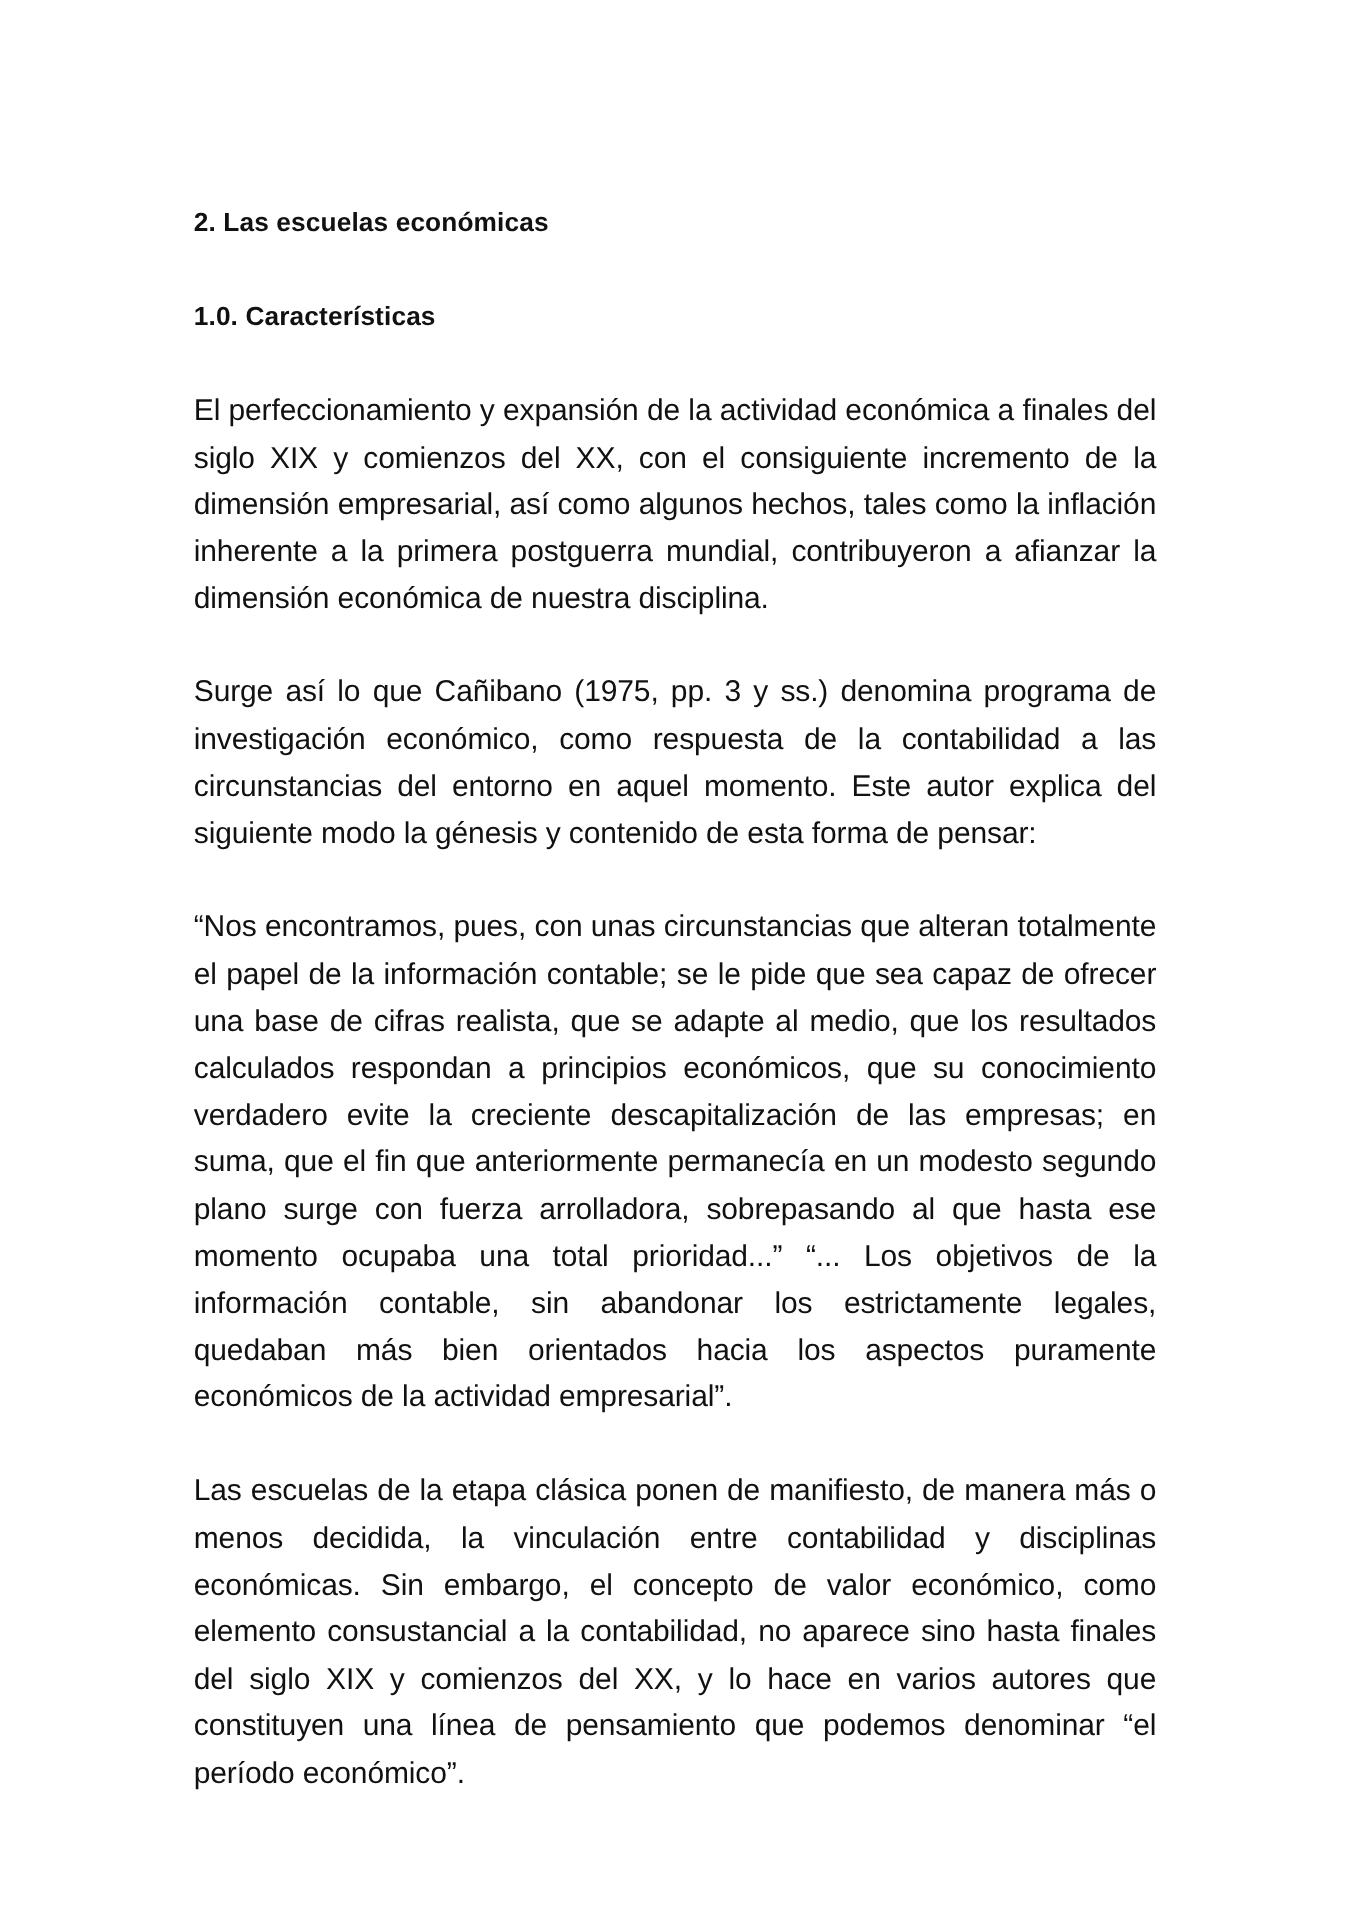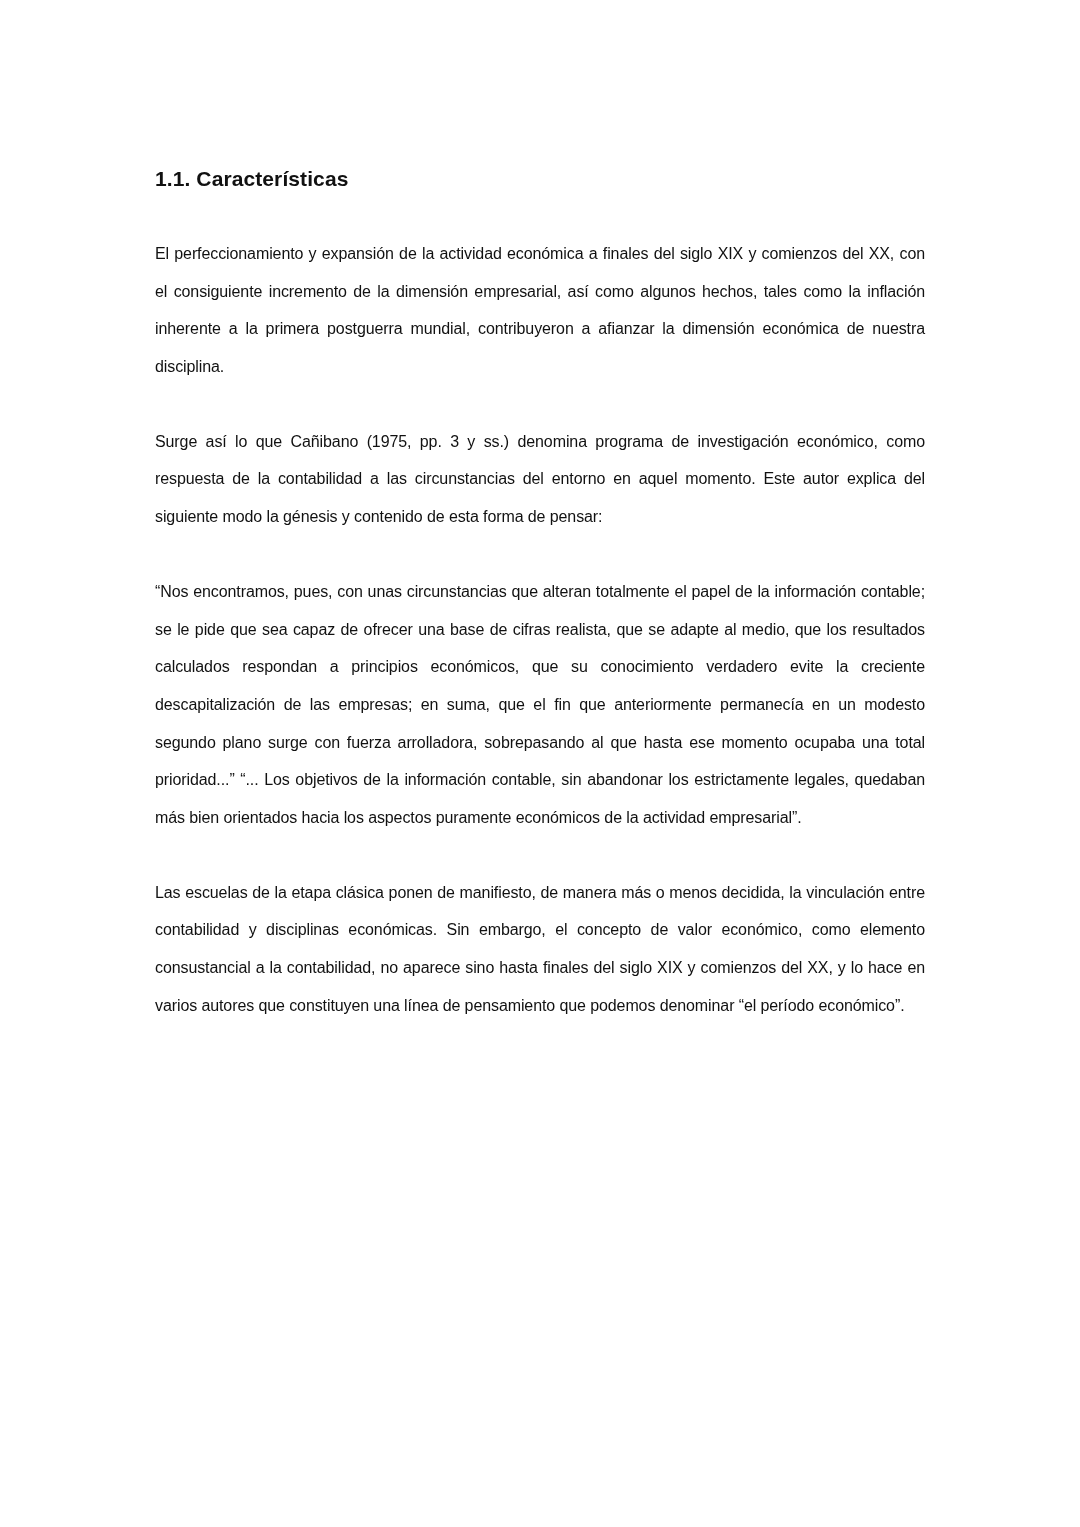--- a/index.html
+++ b/index.html
@@ -24,29 +24,30 @@
     .heading {
       font-weight: bold;
       font-size: 21px;
       line-height: 38px;
       margin: 0;
       letter-spacing: 0.1px;
     }
     .h1 { margin-bottom: 37px; }
     .h2 { margin-bottom: 37px; }
     .para {
-      font-size: 16px;
+      font-size: 24px;
       line-height: 37.6px;
       text-align: justify;
       margin: 0 0 37.5px 0;
       letter-spacing: -0.1px;
     }
   </style>
 </head>
 <body>
 
 <div class="page">
-  <h2 class="heading h2">1.1. Características</h2>
+  <h1 class="heading h1">2. Las escuelas económicas</h1>
+  <h2 class="heading h2">1.0. Características</h2>
   <p class="para">El perfeccionamiento y expansión de la actividad económica a finales del siglo XIX y comienzos del XX, con el consiguiente incremento de la dimensión empresarial, así como algunos hechos, tales como la inflación inherente a la primera postguerra mundial, contribuyeron a afianzar la dimensión económica de nuestra disciplina.</p>
   <p class="para">Surge así lo que Cañibano (1975, pp. 3 y ss.) denomina programa de investigación económico, como respuesta de la contabilidad a las circunstancias del entorno en aquel momento. Este autor explica del siguiente modo la génesis y contenido de esta forma de pensar:</p>
   <p class="para">“Nos encontramos, pues, con unas circunstancias que alteran totalmente el papel de la información contable; se le pide que sea capaz de ofrecer una base de cifras realista, que se adapte al medio, que los resultados calculados respondan a principios económicos, que su conocimiento verdadero evite la creciente descapitalización de las empresas; en suma, que el fin que anteriormente permanecía en un modesto segundo plano surge con fuerza arrolladora, sobrepasando al que hasta ese momento ocupaba una total prioridad...” “... Los objetivos de la información contable, sin abandonar los estrictamente legales, quedaban más bien orientados hacia los aspectos puramente económicos de la actividad empresarial”.</p>
   <p class="para">Las escuelas de la etapa clásica ponen de manifiesto, de manera más o menos decidida, la vinculación entre contabilidad y disciplinas económicas. Sin embargo, el concepto de valor económico, como elemento consustancial a la contabilidad, no aparece sino hasta finales del siglo XIX y comienzos del XX, y lo hace en varios autores que constituyen una línea de pensamiento que podemos denominar “el período económico”.</p>
 </div>
 
 </body></html>

